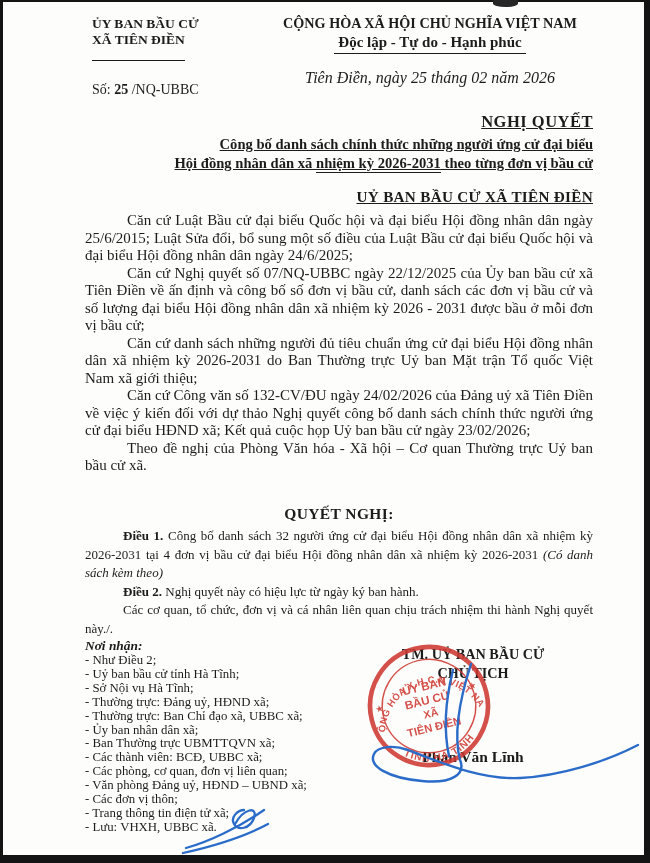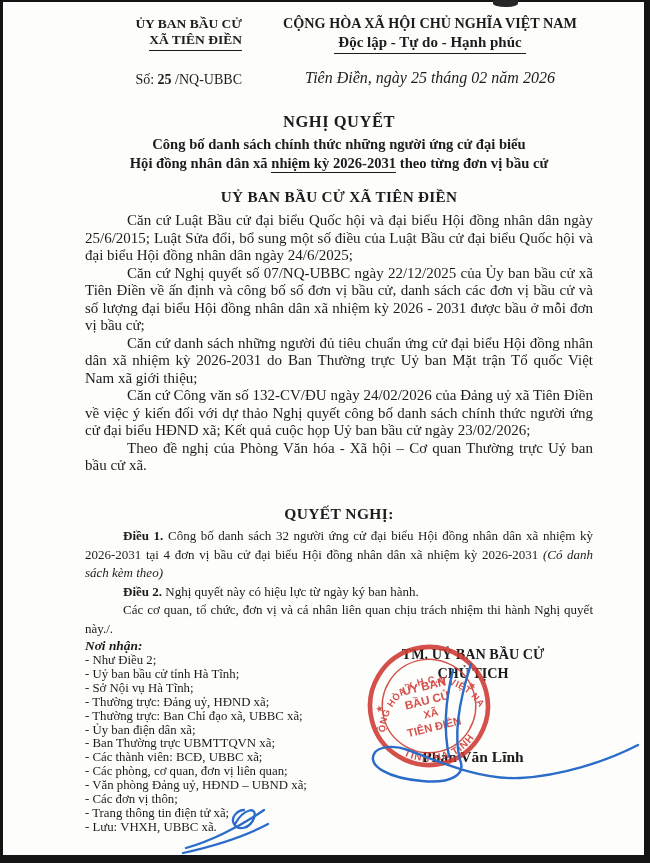--- a/index.html
+++ b/index.html
@@ -12,31 +12,31 @@
   .abs{position:absolute;}
   
   .edge{background:#141414;position:absolute;}
   .edge-top{left:0;top:0;width:650px;height:2px;}
   .edge-left{left:0;top:0;width:3px;height:863px;}
   .edge-right{left:644px;top:0;width:6px;height:863px;}
   .edge-bottom{left:0;top:855px;width:650px;height:8px;}
   .smudge{left:493px;top:0;width:25px;height:7px;background:#262626;border-radius:0 0 50% 50%;}
 
   
-  .hdr-left{left:72px;top:16px;width:170px;text-align:right;font-weight:bold;font-size:13.5px;line-height:16px;}
-  .org-underline{display:inline-block;border-bottom:1.6px solid #1c1c1c;padding-bottom:2px;}
+  .hdr-left{left:92px;top:16px;width:170px;text-align:left;font-weight:bold;font-size:13.5px;line-height:16px;}
+  .org-underline{display:inline-block;border-bottom:1.6px solid #1c1c1c;padding-bottom:12px;}
   .doc-number{margin-top:21px;font-weight:normal;font-size:14px;}
   .doc-number b{font-weight:bold;}
   .hdr-right{left:278px;top:14px;width:304px;text-align:center;}
   .nat1{font-weight:bold;font-size:14.2px;line-height:18px;}
   .motto{display:inline-block;font-weight:bold;font-size:15px;border-bottom:1.7px solid #1c1c1c;padding:0 4px 2px 4px;margin-top:2px;}
   .place-date{margin-top:15px;font-style:italic;font-size:16px;}
 
   
-  .title-block{left:85px;top:112px;width:508px;text-align:center;}
+  .title-block{left:85px;top:112px;width:508px;text-align:right;text-decoration:underline;}
   .doc-type{font-weight:bold;font-size:16.5px;letter-spacing:.5px;}
   .subject{font-weight:bold;font-size:14.6px;line-height:18.5px;margin-top:3px;}
   .subj-underline{border-bottom:1.4px solid #1c1c1c;padding-bottom:1px;}
   .issuer{font-weight:bold;font-size:15.2px;margin-top:16px;letter-spacing:.3px;}
 
   
   .preamble{left:85px;top:212px;width:508px;font-size:15px;line-height:17.5px;text-align:justify;}
   .preamble p{margin:0;text-indent:42px;}
 
   .qn-heading{left:85px;top:505px;width:508px;text-align:center;font-weight:bold;font-size:15.5px;letter-spacing:.4px;}
@@ -107,21 +107,21 @@
   <p>Các cơ quan, tổ chức, đơn vị và cá nhân liên quan chịu trách nhiệm thi hành Nghị quyết này./.</p>
 </div>
 
 <div class="abs recipients">
   <div class="recip-heading">Nơi nhận:</div>
   <div class="recip-item">- Như Điều 2;</div>
   <div class="recip-item">- Uỷ ban bầu cử tỉnh Hà Tĩnh;</div>
   <div class="recip-item">- Sở Nội vụ Hà Tĩnh;</div>
   <div class="recip-item">- Thường trực: Đảng uỷ, HĐND xã;</div>
   <div class="recip-item">- Thường trực: Ban Chỉ đạo xã, UBBC xã;</div>
-  <div class="recip-item">- Ủy ban điện dân xã;</div>
+  <div class="recip-item">- Ủy ban nhân dân xã;</div>
   <div class="recip-item">- Ban Thường trực UBMTTQVN xã;</div>
   <div class="recip-item">- Các thành viên: BCĐ, UBBC xã;</div>
   <div class="recip-item">- Các phòng, cơ quan, đơn vị liên quan;</div>
   <div class="recip-item">- Văn phòng Đảng uỷ, HĐND – UBND xã;</div>
   <div class="recip-item">- Các đơn vị thôn;</div>
   <div class="recip-item">- Trang thông tin điện tử xã;</div>
   <div class="recip-item">- Lưu: VHXH, UBBC xã.</div>
 </div>
 
 <div class="abs signblock">

